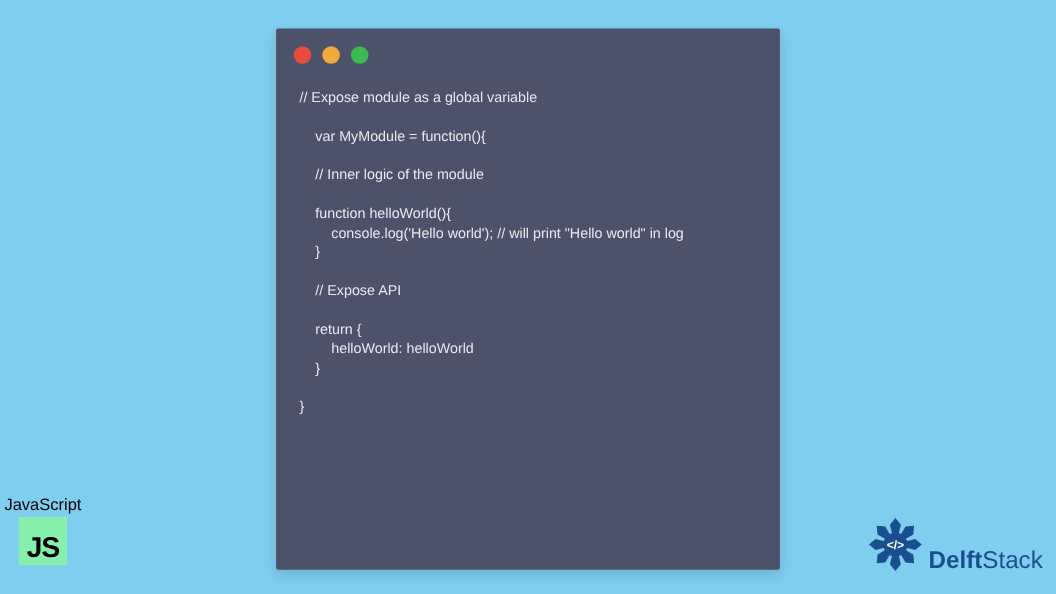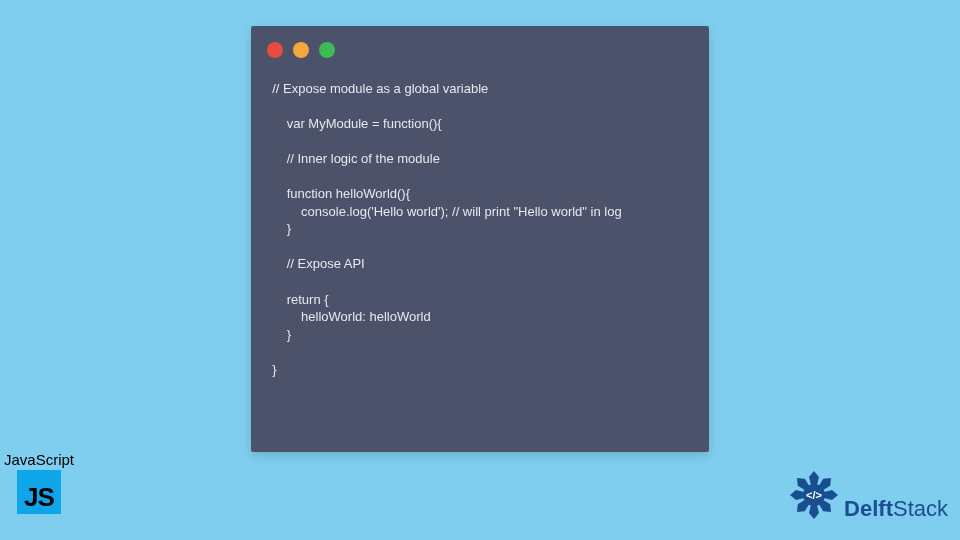--- a/index.html
+++ b/index.html
@@ -9,21 +9,21 @@
     background: #7fcef0;
     position: relative;
     font-family: -apple-system, BlinkMacSystemFont, "Segoe UI", Arial, sans-serif;
     overflow: hidden;
   }
   .code-window {
     position: absolute;
     left: 251px;
     top: 26px;
     width: 458px;
-    height: 426px;
+    height: 492px;
     background: #4b5269;
     border-radius: 2px;
     box-shadow: 0 4px 12px rgba(0,0,0,0.15);
   }
   .titlebar {
     height: 32px;
     display: flex;
     align-items: center;
     gap: 10px;
     padding-left: 16px;
@@ -53,21 +53,21 @@
     text-align: center;
   }
   .js-badge .label {
     font-size: 15px;
     color: #000;
     margin-bottom: 2px;
   }
   .js-badge .icon {
     width: 44px;
     height: 44px;
-    background: #0ea5e9;
+    background: #86efac;
     display: flex;
     align-items: flex-end;
     justify-content: center;
     font-weight: 900;
     font-size: 26px;
     color: #000;
     font-family: Arial, sans-serif;
     margin: 0 auto;
     padding-bottom: 1px;
     letter-spacing: -1px;

